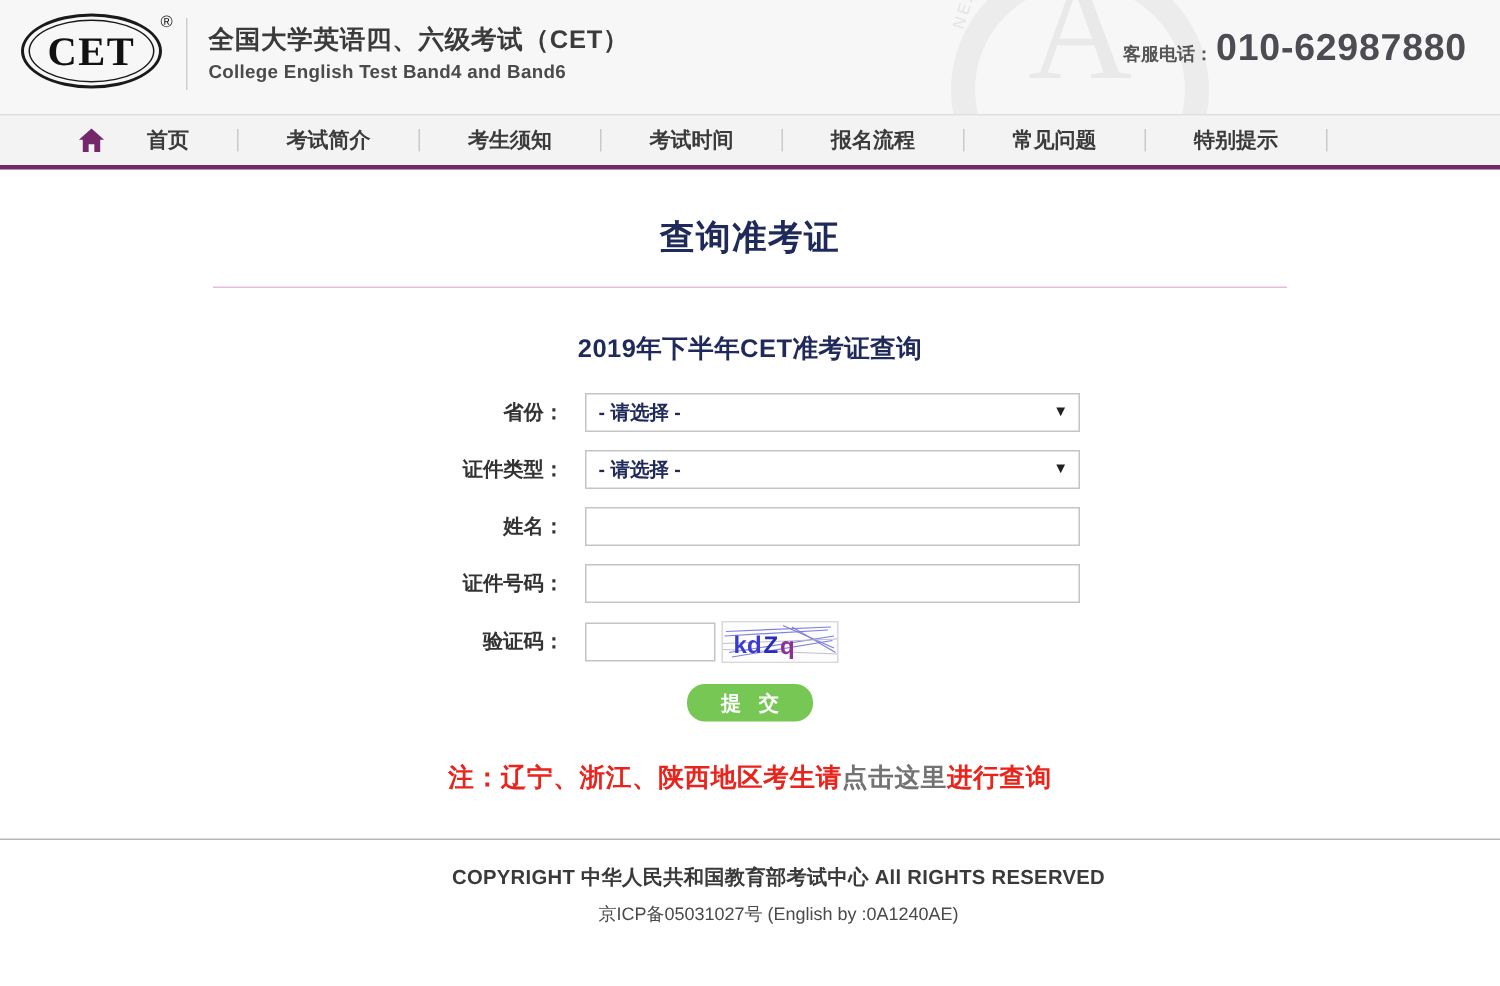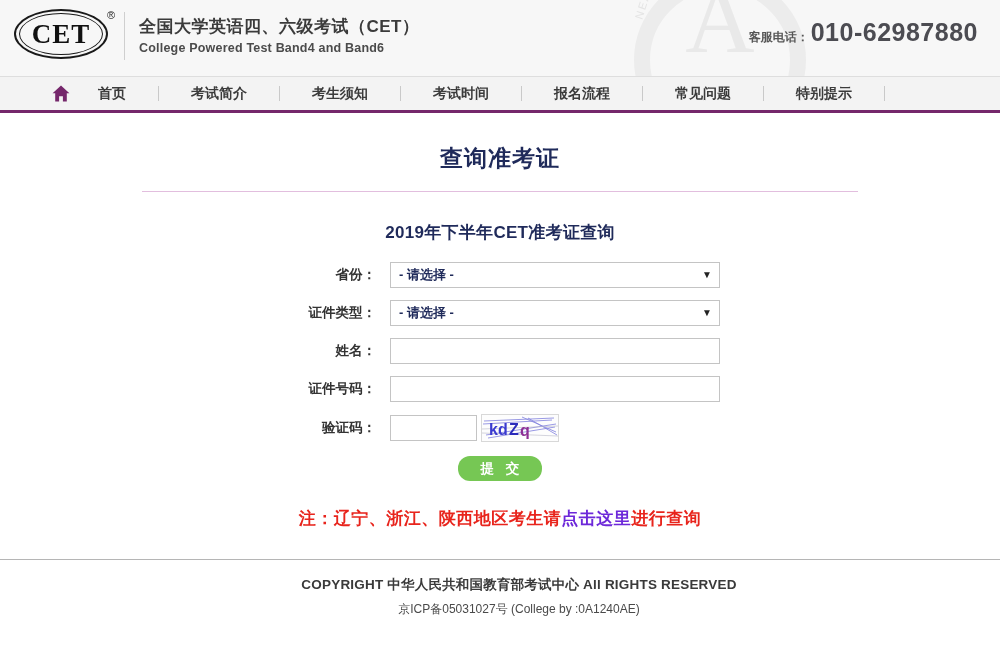--- a/index.html
+++ b/index.html
@@ -282,21 +282,21 @@
 
   .notice {
     text-align: center;
     margin-top: 26px;
     font-size: 17px;
     font-weight: bold;
     color: #e8241c;
     letter-spacing: 0.5px;
   }
   .notice-link {
-    color: #6d28d9;
+    color: #737373;
     text-decoration: none;
     font-weight: bold;
   }
 
   
   .footer {
     margin-top: 29px;
     border-top: 1px solid #b5b5b5;
     padding-top: 16px;
     text-align: center;
@@ -334,21 +334,21 @@
   <div class="logo-block">
     <div class="cet-oval">
       <span class="ring-outer"></span>
       <span class="ring-inner"></span>
       <span class="cet-text">CET</span>
       <span class="reg-mark">®</span>
     </div>
     <div class="logo-divider"></div>
     <div class="logo-titles">
       <div class="logo-cn">全国大学英语四、六级考试（CET）</div>
-      <div class="logo-en">College Powered Test Band4 and Band6</div>
+      <div class="logo-en">College English Test Band4 and Band6</div>
     </div>
   </div>
 
   <div class="hotline">
     <span class="hotline-label">客服电话：</span>
     <span class="hotline-number">010-62987880</span>
   </div>
 </div>
 
 <div class="nav">
@@ -448,14 +448,14 @@
     </div>
   </form>
 
   <div class="notice">
     <span>注：辽宁、浙江、陕西地区考生请</span><a class="notice-link" href="#">点击这里</a><span>进行查询</span>
   </div>
 </div>
 
 <div class="footer">
   <div class="footer-copy">COPYRIGHT 中华人民共和国教育部考试中心 All RIGHTS RESERVED</div>
-  <div class="footer-icp">京ICP备05031027号 (College by :0A1240AE)</div>
+  <div class="footer-icp">京ICP备05031027号 (English by :0A1240AE)</div>
 </div>
 
 </body></html>

